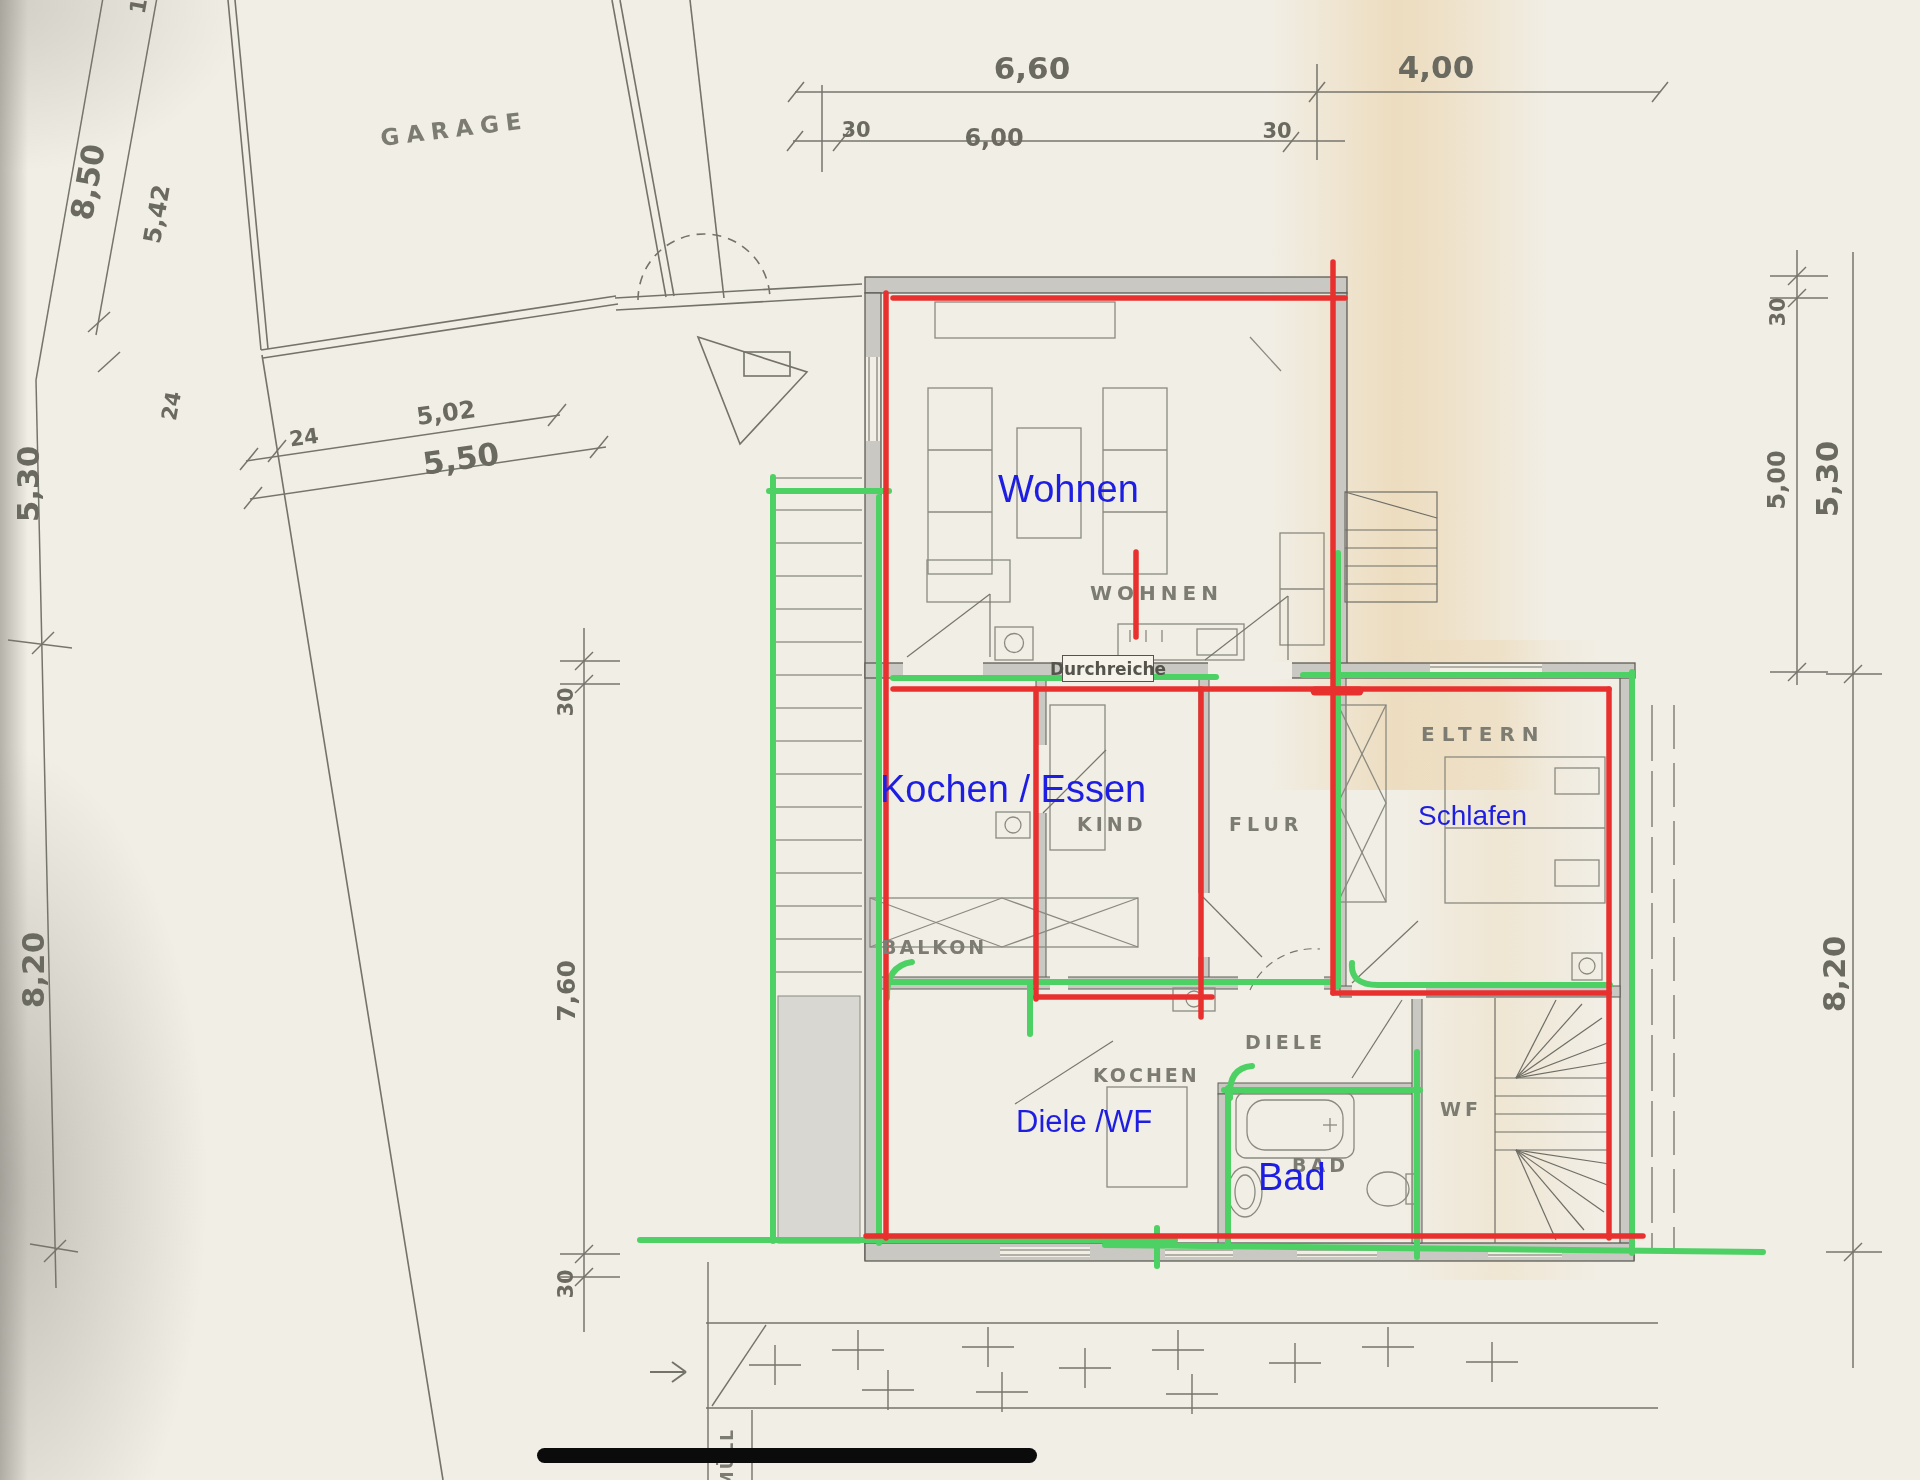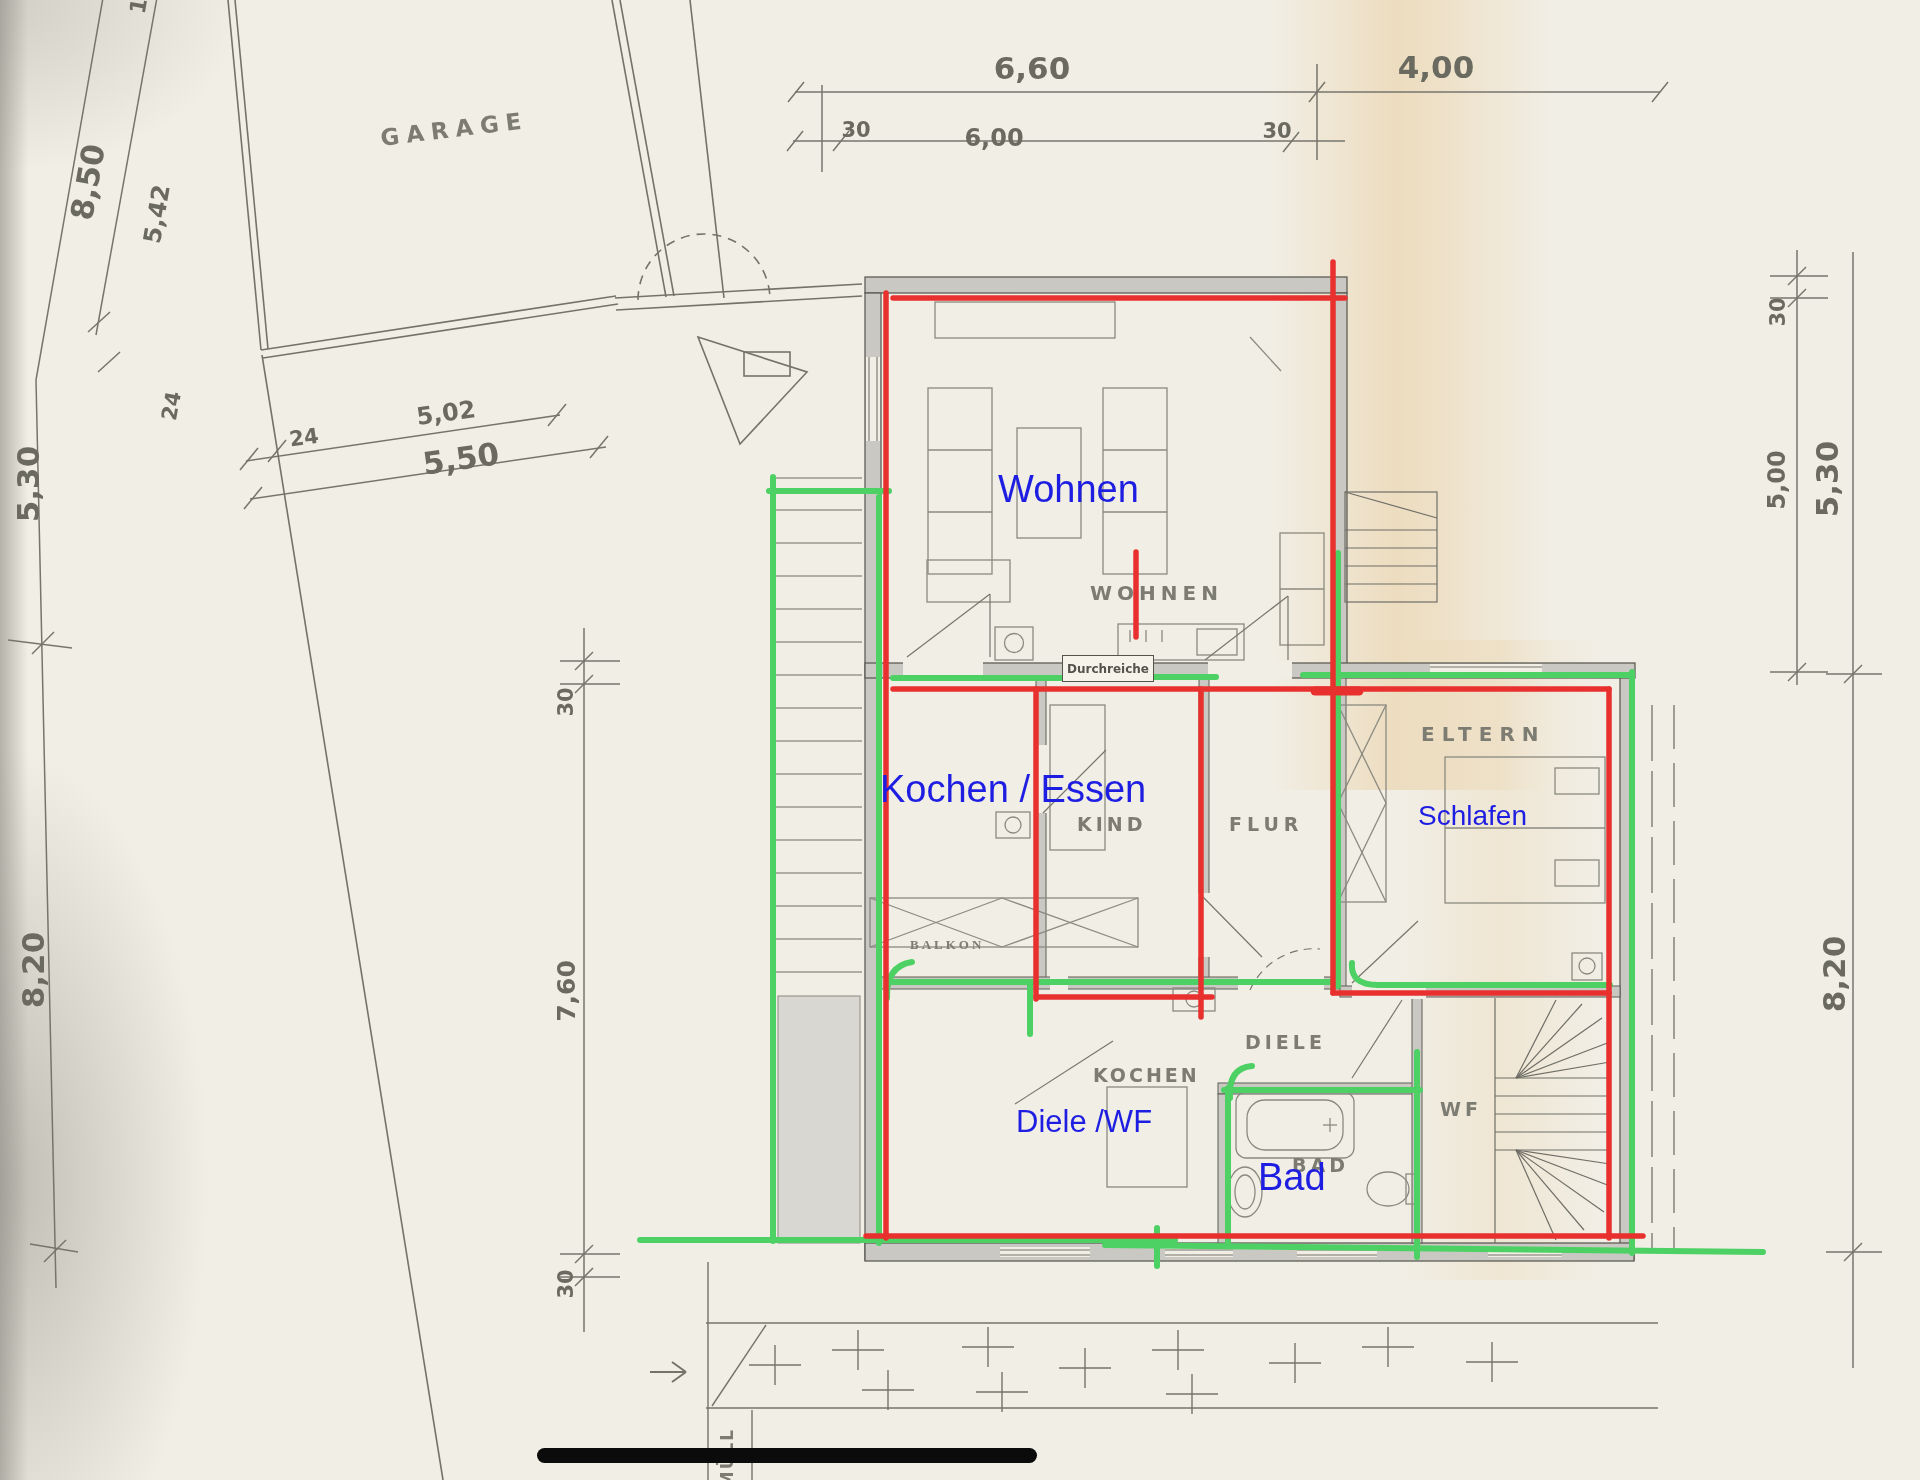--- a/index.html
+++ b/index.html
@@ -7,21 +7,21 @@
     background:#f1eee5;}
   .artifact{position:absolute;pointer-events:none;}
   #svgplan{position:absolute;left:0;top:0;}
   .lbl{position:absolute;white-space:nowrap;line-height:1;}
   .blue{font-family:"Liberation Sans",sans-serif;color:#1e1ee2;font-weight:400;}
   .printed{color:#7d7c72;font-weight:bold;}
   .dim{color:#6b6a60;font-weight:bold;}
   .ctr{transform:translate(-50%,-50%) rotate(var(--r,0deg));}
   #durchreiche-box{position:absolute;left:1062px;top:655px;width:90px;height:25px;
     background:#f6f3ea;border:1.5px solid #55544c;display:flex;align-items:center;justify-content:center;
-    font-size:12px;color:#55544c;font-weight:bold;}
+    font-size:17px;color:#55544c;font-weight:bold;}
   #black-bar{position:absolute;left:537px;top:1448px;width:500px;height:15px;border-radius:8px;background:#0b0b0b;}
 </style>
 </head>
 <body>
 
 <div id="canvas">
 
   <div class="artifact" style="left:0;top:0;width:28px;height:1480px;background:linear-gradient(to right,rgba(120,118,110,.5),rgba(120,118,110,0));"></div>
   <div class="artifact" style="left:0;top:740px;width:210px;height:740px;background:radial-gradient(ellipse at 0% 60%,rgba(148,146,138,.55),rgba(148,146,138,0) 70%);"></div>
   <div class="artifact" style="left:0;top:0;width:240px;height:170px;background:radial-gradient(ellipse at 0% 0%,rgba(140,138,130,.32),rgba(140,138,130,0) 72%);"></div>
@@ -343,21 +343,21 @@
 
   <div id="durchreiche-box">
     <span>Durchreiche</span>
   </div>
 
   <div class="lbl printed" style="left:380px;top:118px;font-size:23px;letter-spacing:7px;transform:rotate(-7deg);">GARAGE</div>
   <div class="lbl printed" style="left:1090px;top:583px;font-size:20px;letter-spacing:5px;">WOHNEN</div>
   <div class="lbl printed" style="left:1077px;top:815px;font-size:19px;letter-spacing:4px;">KIND</div>
   <div class="lbl printed" style="left:1229px;top:815px;font-size:19px;letter-spacing:5px;">FLUR</div>
   <div class="lbl printed" style="left:1421px;top:724px;font-size:20px;letter-spacing:7px;">ELTERN</div>
-  <div class="lbl printed" style="left:910px;top:938px;font-size:13px;letter-spacing:3px;font-family:Liberation Serif, serif;">BALKON</div>
+  <div class="lbl printed" style="left:882px;top:938px;font-size:19px;letter-spacing:3px;">BALKON</div>
   <div class="lbl printed" style="left:1093px;top:1058px;font-size:19px;letter-spacing:3px;margin-top:8px;">KOCHEN</div>
   <div class="lbl printed" style="left:1245px;top:1033px;font-size:19px;letter-spacing:4px;">DIELE</div>
   <div class="lbl printed" style="left:1292px;top:1156px;font-size:19px;letter-spacing:4px;">BAD</div>
   <div class="lbl printed" style="left:1440px;top:1100px;font-size:19px;letter-spacing:4px;">WF</div>
   <div class="lbl printed ctr" style="left:727px;top:1458px;font-size:17px;letter-spacing:2px;--r:-90deg;">MÜLL</div>
 
   <div class="lbl dim ctr" style="left:1032px;top:68px;font-size:31px;">6,60</div>
   <div class="lbl dim ctr" style="left:1436px;top:67px;font-size:31px;">4,00</div>
   <div class="lbl dim ctr" style="left:856px;top:130px;font-size:21px;">30</div>
   <div class="lbl dim ctr" style="left:994px;top:129px;font-size:24px;margin-top:9px;">6,00</div>

